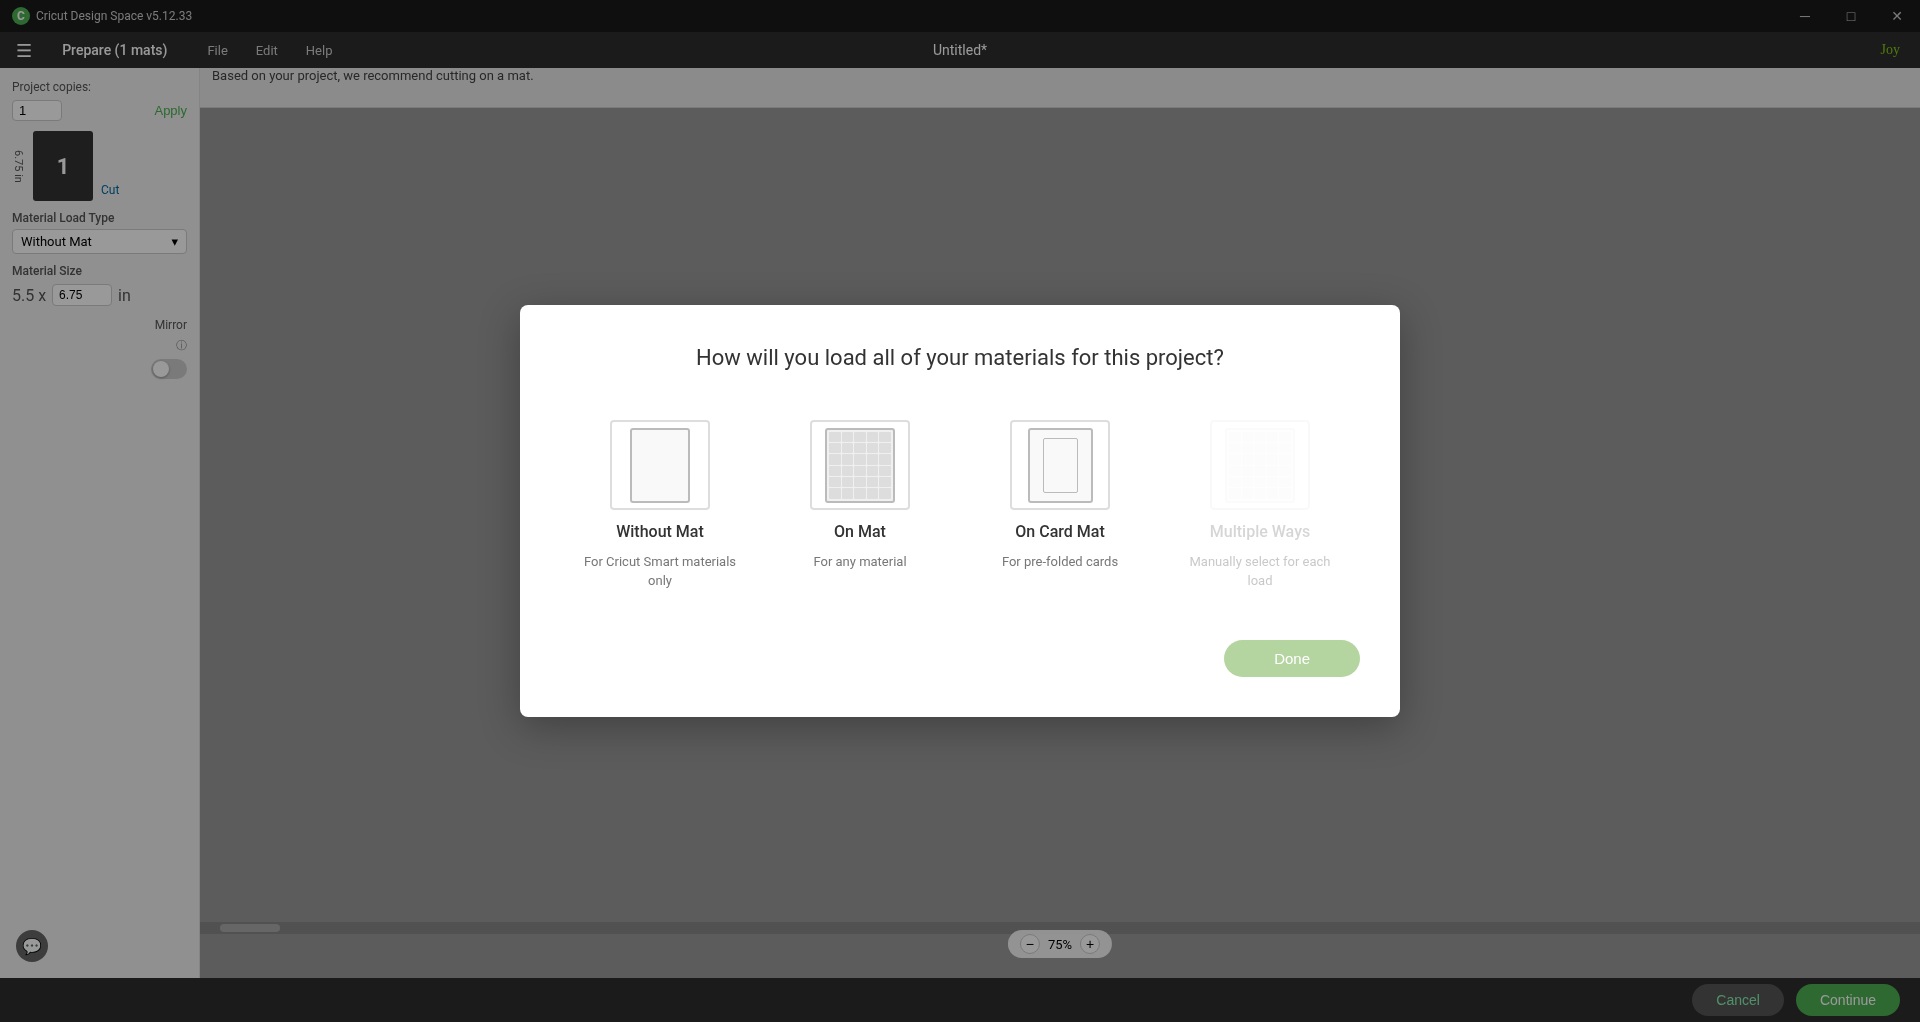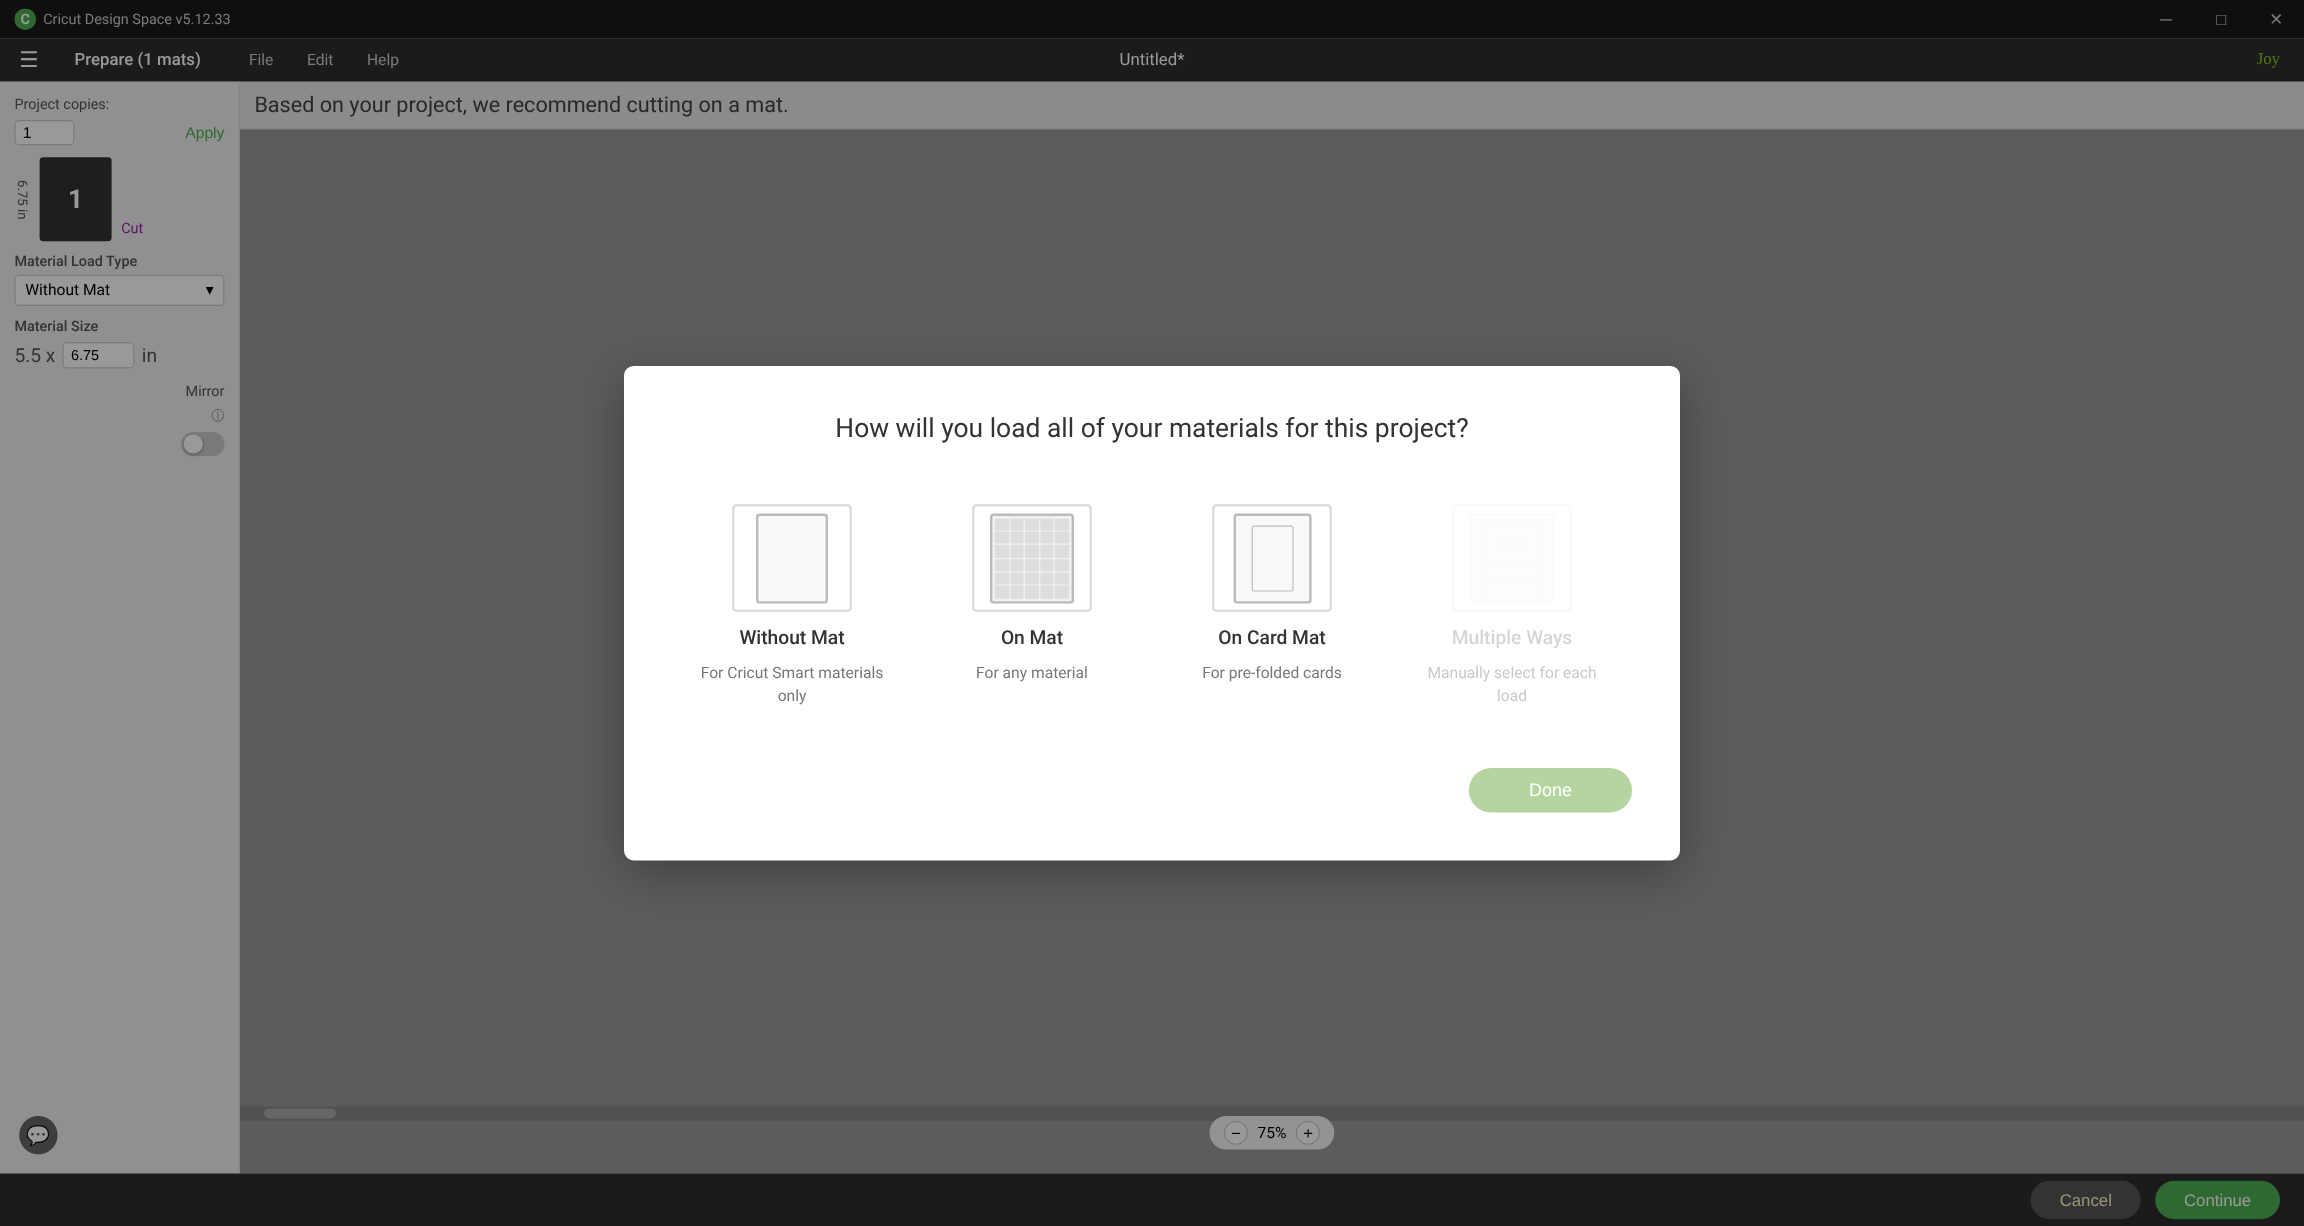--- a/index.html
+++ b/index.html
@@ -166,21 +166,21 @@
       border-radius: 3px;
       display: flex;
       align-items: center;
       justify-content: center;
       color: white;
       font-size: 22px;
       font-weight: bold;
     }
     .mat-cut-label {
       font-size: 12px;
-      color: #a21caf;
+      color: #0369a1;
       margin-top: 48px;
     }
     .section-label {
       font-size: 12px;
       color: #555;
       margin: 10px 0 4px;
       font-weight: 500;
     }
     .select-dropdown {
       width: 100%;
@@ -247,23 +247,22 @@
       flex: 1;
       background: #9a9a9a;
       position: relative;
       overflow: hidden;
     }
     .canvas-header {
       height: 40px;
       background: #e8e8e8;
       border-bottom: 1px solid #ccc;
       display: flex;
-      align-items: center;
       padding: 0 12px;
-      font-size: 18px;
+      font-size: 13px;
       color: #444;
     }
     .canvas-content {
       background: #9a9a9a;
       height: calc(100% - 40px);
       position: relative;
       display: flex;
       align-items: center;
       justify-content: center;
     }
@@ -318,21 +317,21 @@
       position: absolute;
       bottom: 0;
       left: 0;
       right: 0;
     }
     .cancel-btn {
       padding: 8px 24px;
       border-radius: 20px;
       border: none;
       background: #555;
-      color: #fef9c3;
+      color: #86efac;
       font-size: 14px;
       cursor: pointer;
     }
     .continue-btn {
       padding: 8px 24px;
       border-radius: 20px;
       border: none;
       background: #4caf50;
       color: white;
       font-size: 14px;

